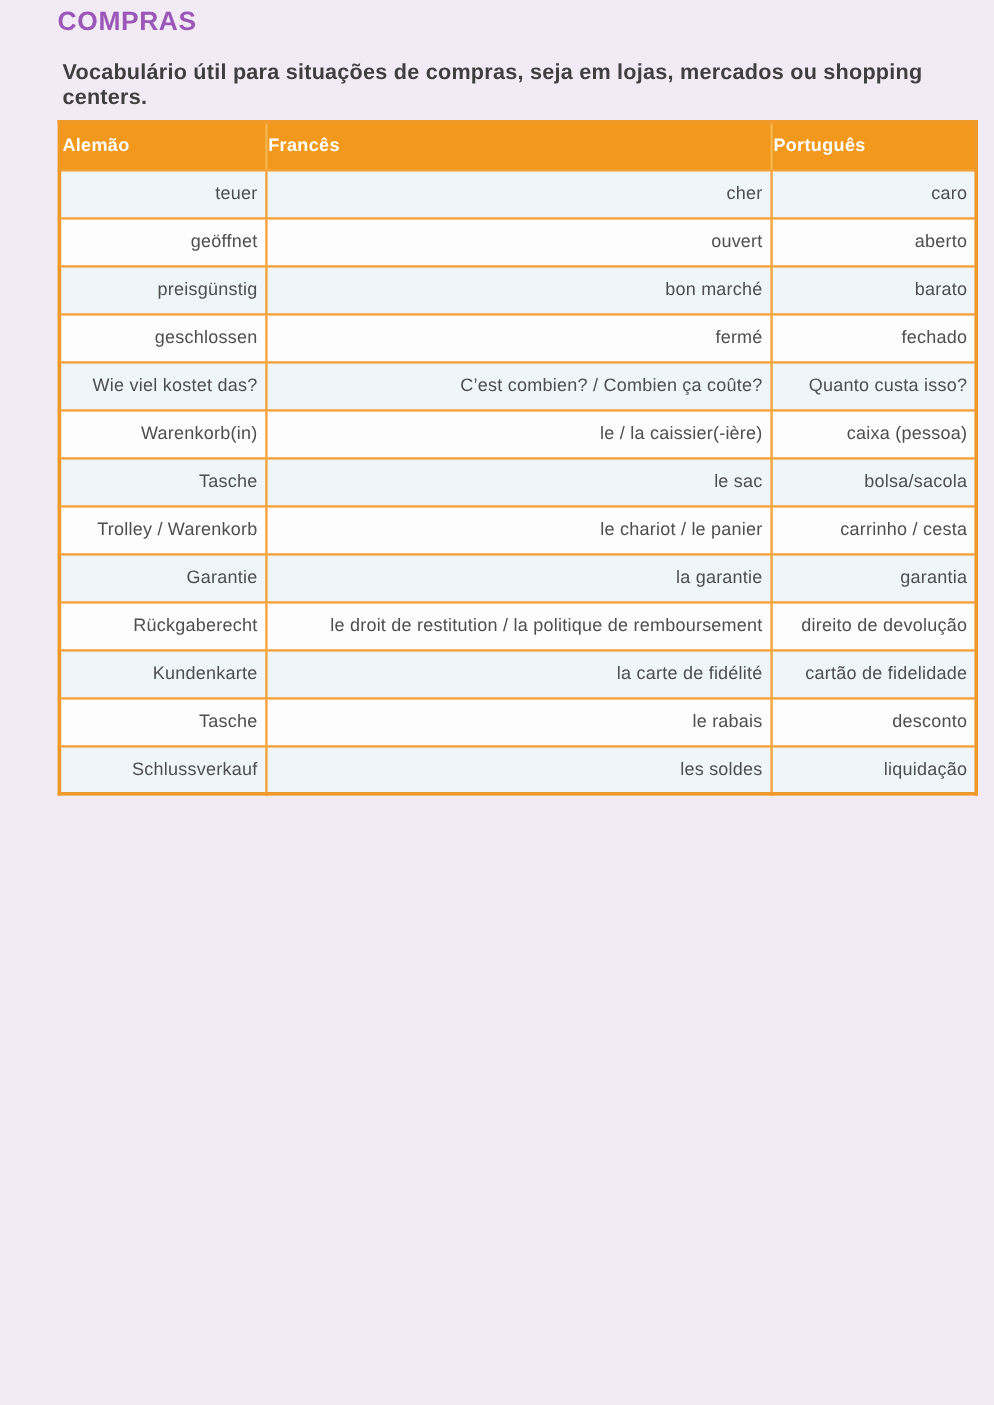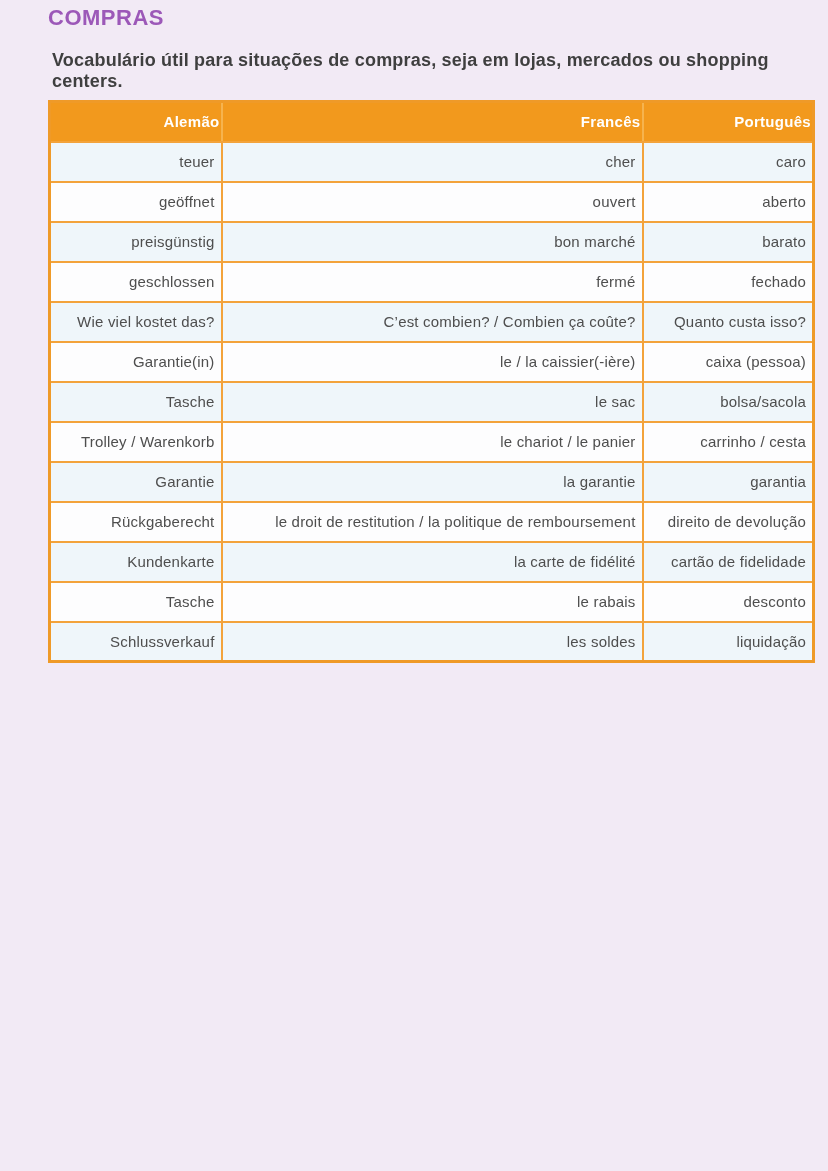--- a/index.html
+++ b/index.html
@@ -51,21 +51,21 @@
   }
   table.vocab col.c-german  { width: 172px; }
   table.vocab col.c-french  { width: 421px; }
   table.vocab col.c-port    { width: 171px; }
   table.vocab th {
     background: #f2991d;
     color: #ffffff;
     font-size: 15px;
     font-weight: bold;
     height: 40px;
-    text-align: right;
+    text-align: left;
     vertical-align: middle;
     border: 2px solid #f6b34e;
     border-bottom: 2px solid #f3a33b;
     letter-spacing: 0.3px;
   }
   table.vocab td {
     height: 40px;
     text-align: right;
     vertical-align: middle;
     font-size: 15px;
@@ -121,21 +121,21 @@
           <td>geschlossen</td>
           <td>fermé</td>
           <td>fechado</td>
         </tr>
         <tr>
           <td>Wie viel kostet das?</td>
           <td>C’est combien? / Combien ça coûte?</td>
           <td>Quanto custa isso?</td>
         </tr>
         <tr>
-          <td>Garantie(in)</td>
+          <td>Warenkorb(in)</td>
           <td>le / la caissier(-ière)</td>
           <td>caixa (pessoa)</td>
         </tr>
         <tr>
           <td>Tasche</td>
           <td>le sac</td>
           <td>bolsa/sacola</td>
         </tr>
         <tr>
           <td>Trolley / Warenkorb</td>

